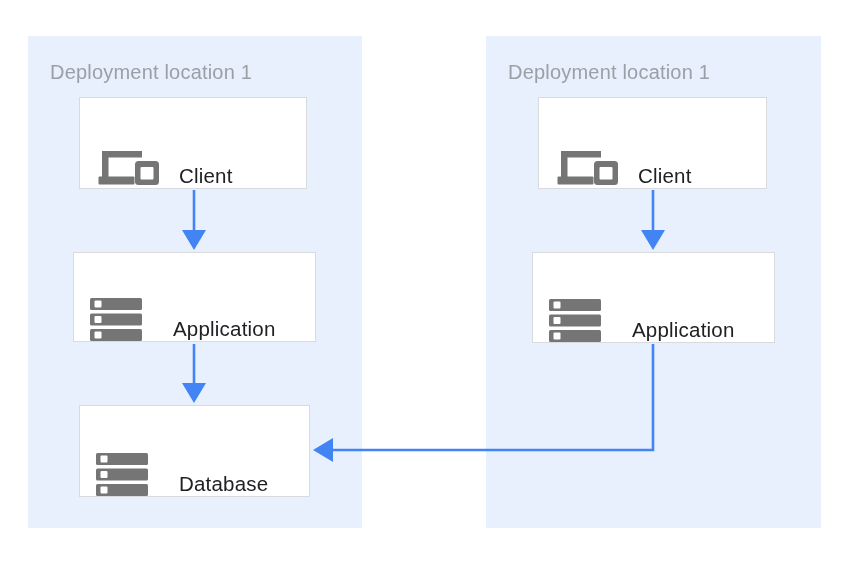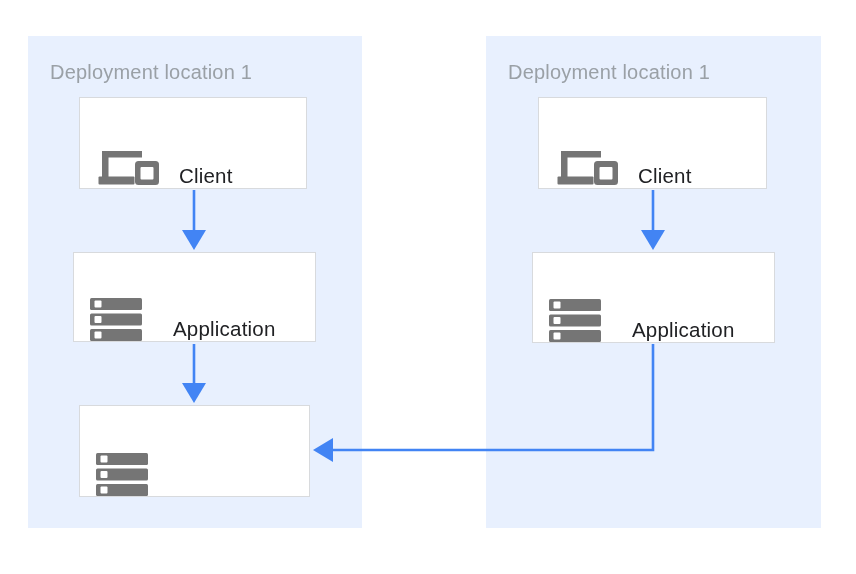--- a/index.html
+++ b/index.html
@@ -105,20 +105,21 @@
     <span class="icon-slot">
       <svg width="52" height="43" viewBox="0 0 52 43" fill="#757575" xmlns="http://www.w3.org/2000/svg">
         <rect x="0" y="0" width="52" height="12" rx="1.5"></rect>
         <rect x="0" y="15.5" width="52" height="12" rx="1.5"></rect>
         <rect x="0" y="31" width="52" height="12" rx="1.5"></rect>
         <rect x="4.5" y="2.5" width="7" height="7" rx="1" fill="#ffffff"></rect>
         <rect x="4.5" y="18" width="7" height="7" rx="1" fill="#ffffff"></rect>
         <rect x="4.5" y="33.5" width="7" height="7" rx="1" fill="#ffffff"></rect>
       </svg>
     </span>
+    <span class="node-label">Database</span>
   </div>
 
   <div class="node" id="node-client2">
     <span class="icon-slot">
       <svg width="64" height="46" viewBox="0 0 64 46" fill="#757575" xmlns="http://www.w3.org/2000/svg">
         <rect x="6" y="9" width="40" height="6.5"></rect>
         <rect x="6" y="9" width="6.5" height="26"></rect>
         <rect x="2.5" y="34.5" width="36" height="8" rx="1"></rect>
         <rect x="39" y="19" width="24" height="24" rx="3.5"></rect>
         <rect x="44.5" y="25" width="13" height="12.5" rx="1" fill="#ffffff"></rect>

